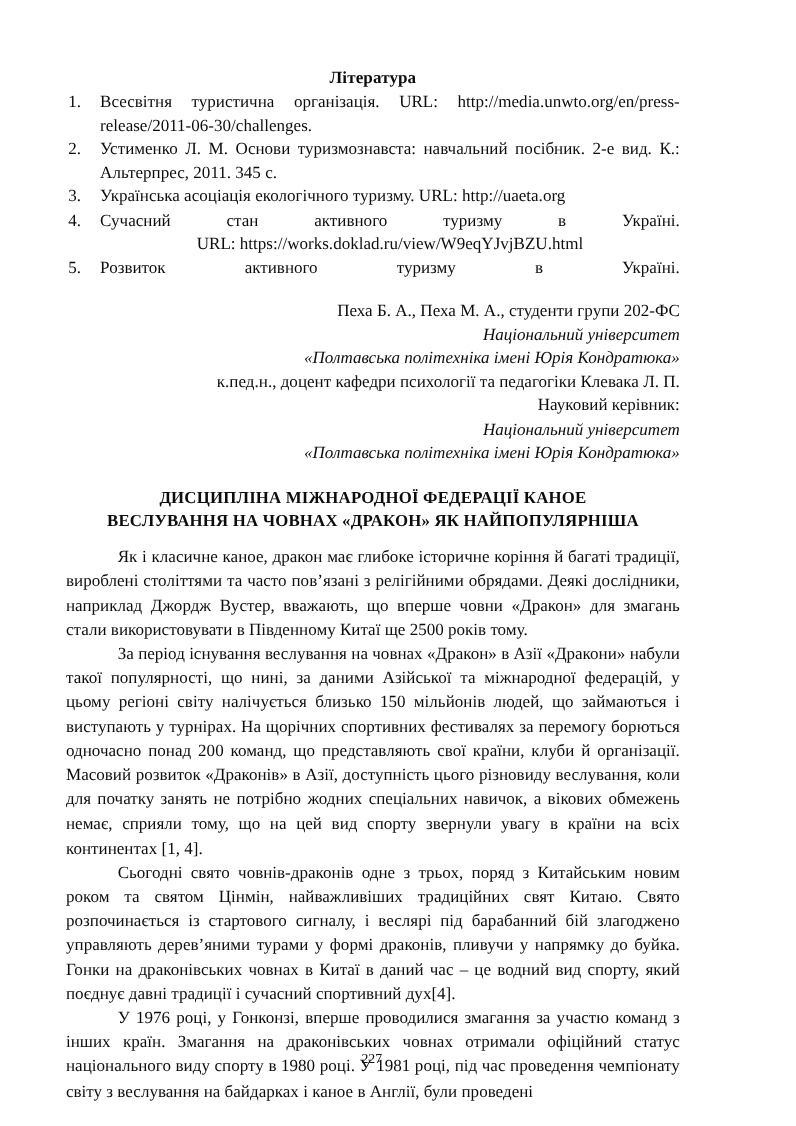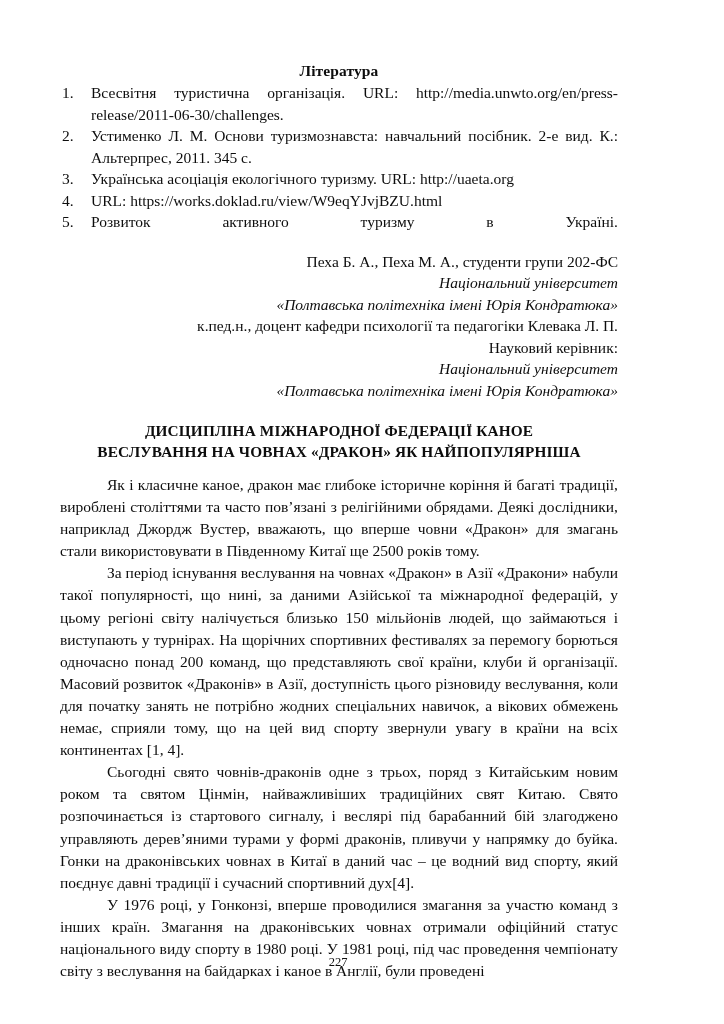--- a/index.html
+++ b/index.html
@@ -63,21 +63,21 @@
     display: block;
   }
   
   li.stretch .ref-body .l1 {
     display: block;
     text-align: justify;
     text-align-last: justify;
   }
   li.stretch .ref-body .l2 {
     display: block;
-    text-align: left;
+    text-align: center;
   }
 
   
   .byline {
     margin-top: 18px;
     text-align: right;
     font-size: 15.5px;
     line-height: 21.5px;
   }
   .byline .it {
@@ -146,20 +146,21 @@
     </li>
 
     <li>
       <span class="num">3.</span>
       <span class="ref-body">Українська асоціація екологічного туризму. URL: http://uaeta.org</span>
     </li>
 
     <li class="stretch">
       <span class="num">4.</span>
       <span class="ref-body">
+        <span class="l1">Сучасний стан активного туризму в Україні.</span>
         <span class="l2">URL: https://works.doklad.ru/view/W9eqYJvjBZU.html</span>
       </span>
     </li>
 
     <li class="stretch">
       <span class="num">5.</span>
       <span class="ref-body">
         <span class="l1">Розвиток активного туризму в Україні.</span>
       </span>
     </li>

